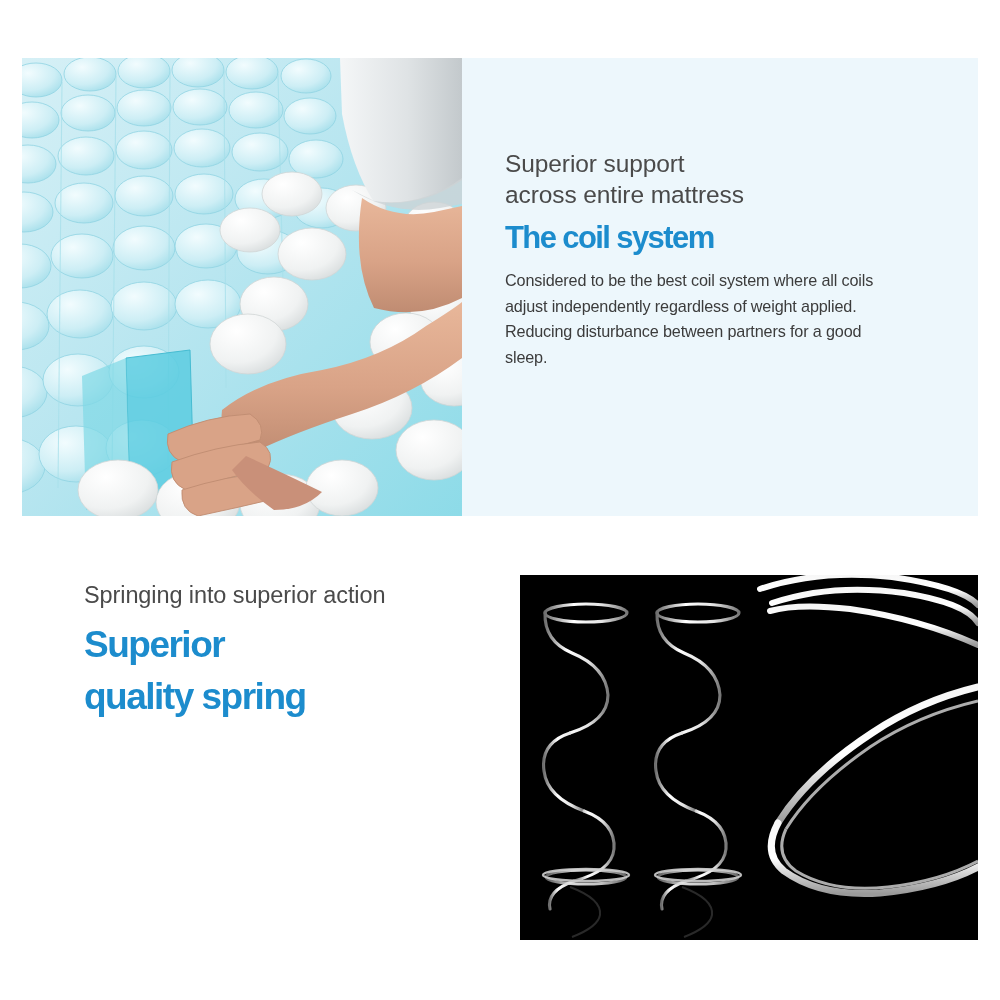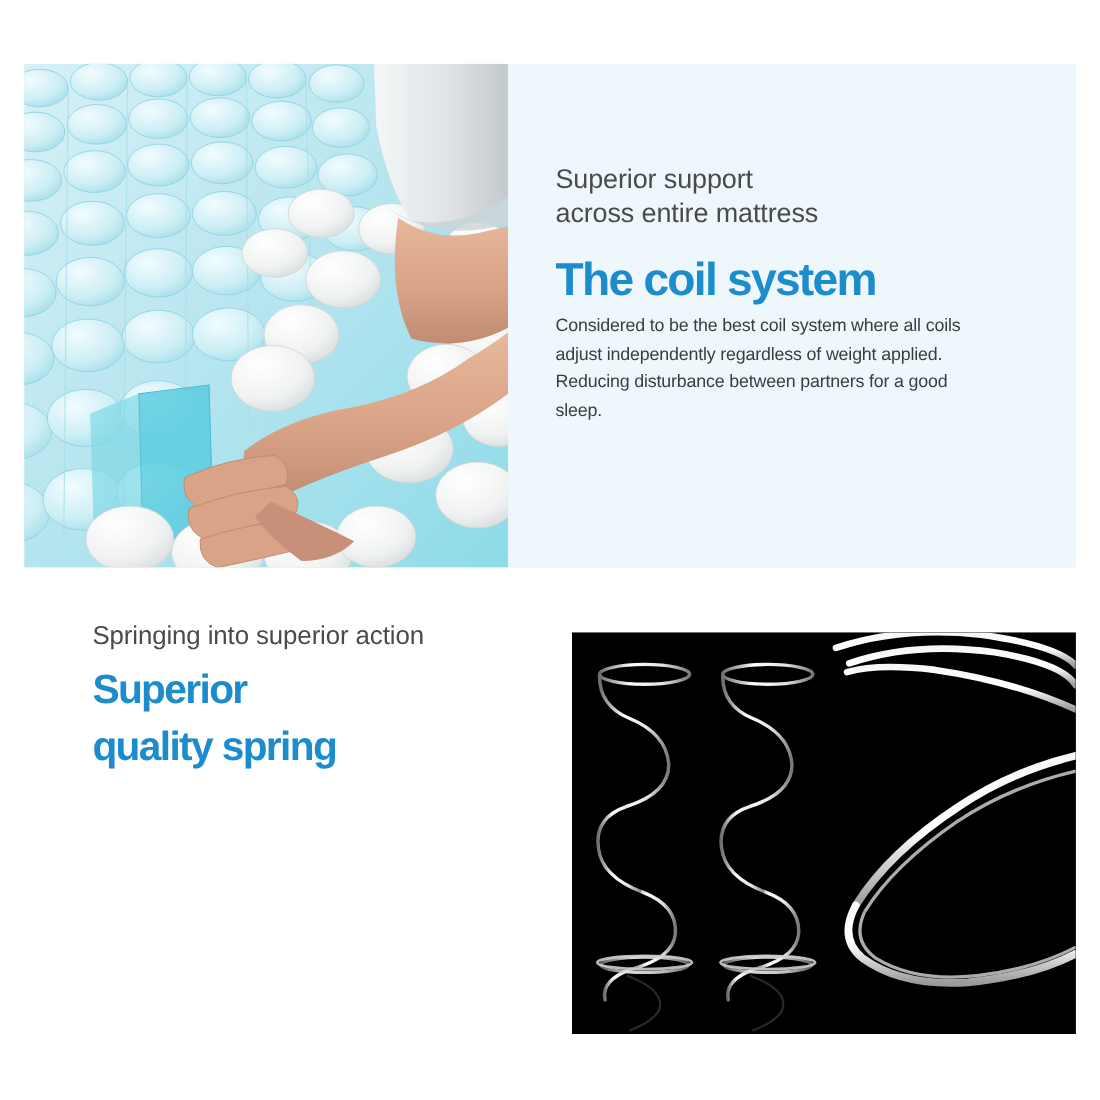--- a/index.html
+++ b/index.html
@@ -25,32 +25,32 @@
     overflow:hidden;background:#dff1f6;
   }
   .photo-coils svg{display:block;width:440px;height:458px;}
 
   .top-copy{position:absolute;left:483px;top:90px;width:400px;}
   .eyebrow{
     font-size:24.5px;line-height:31px;color:#4a4a4a;font-weight:400;
     letter-spacing:-0.1px;white-space:pre-line;
   }
   .headline-blue{
-    font-size:42px;line-height:56px;color:#1c8ccd;font-weight:700;
-    letter-spacing:-1.6px;margin-top:16px;
+    font-size:31px;line-height:56px;color:#1c8ccd;font-weight:700;
+    letter-spacing:-1.6px;
   }
   .body-copy{
     font-size:16.2px;line-height:25.5px;color:#3c3c3c;font-weight:400;
     margin-top:2px;width:372px;letter-spacing:-0.15px;
   }
 
   
   .bottom-section{position:absolute;left:0;top:516px;width:1000px;height:484px;}
 
-  .bottom-copy{position:absolute;left:84px;top:46px;width:420px;}
+  .bottom-copy{position:absolute;left:84px;top:64px;width:420px;}
   .eyebrow2{
     font-size:23.5px;line-height:30px;color:#4a4a4a;font-weight:400;
     letter-spacing:-0.1px;
   }
   .headline-blue2{
     font-size:37px;line-height:52px;color:#1c8ccd;font-weight:700;
     letter-spacing:-1.5px;margin-top:9px;white-space:pre-line;
   }
 
   .cream-box{

